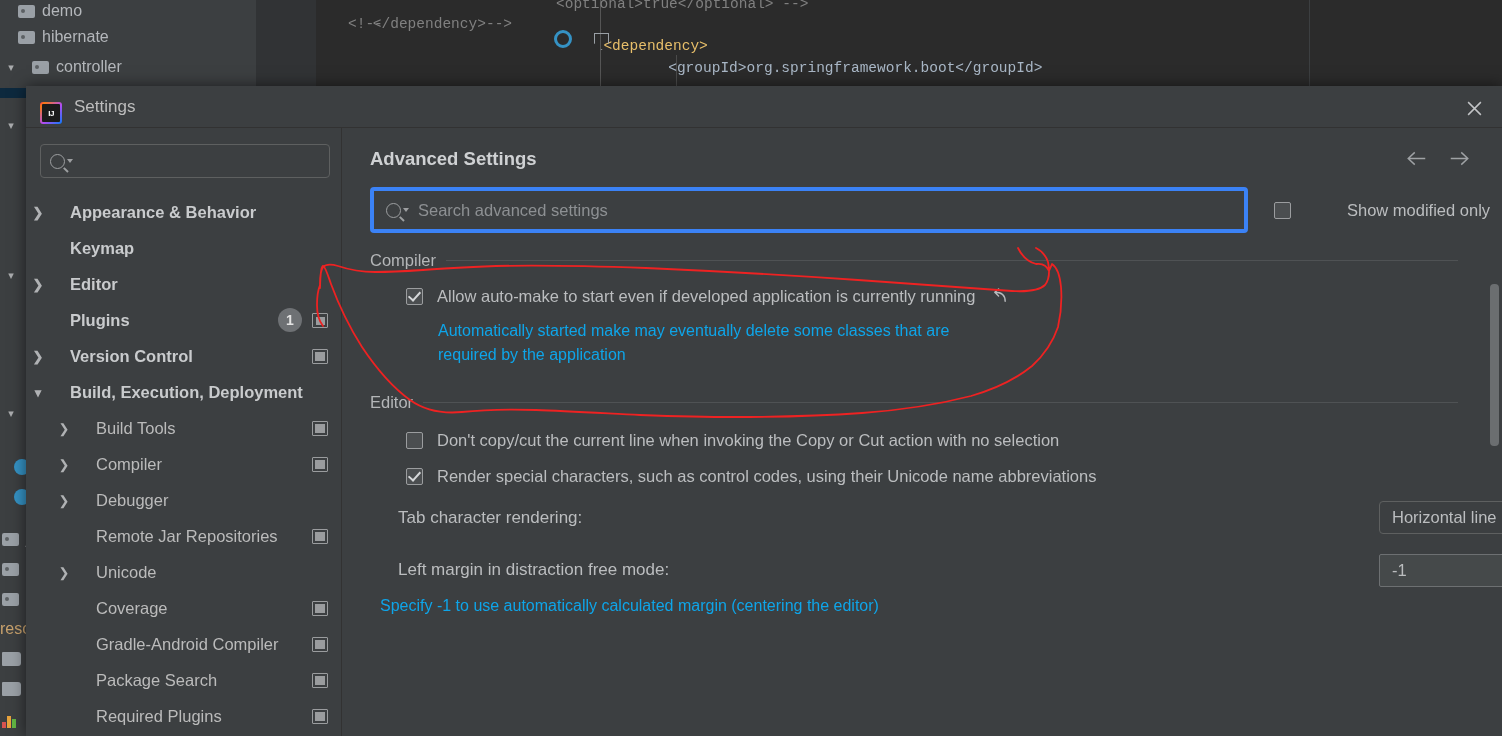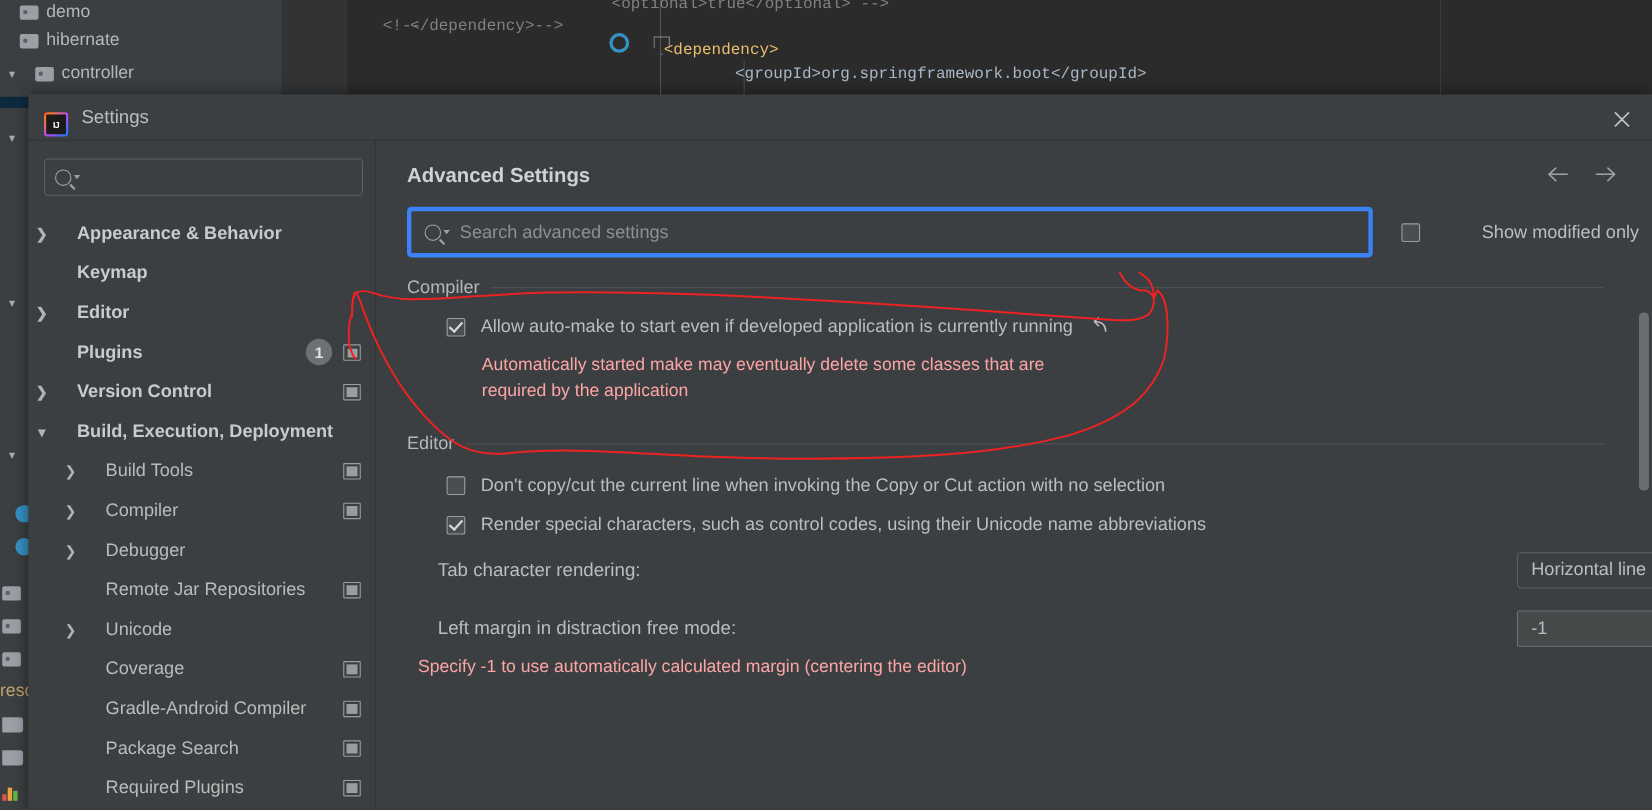--- a/index.html
+++ b/index.html
@@ -146,21 +146,21 @@
   .group-head{display:flex;align-items:center;gap:10px;padding-right:44px;}
   .group-title{font-size:16.5px;color:#b4b6b8;white-space:nowrap;}
   .group-rule{flex:1;height:1px;background:#4f5254;}
 
   .opt-row{display:flex;align-items:flex-start;margin-top:16px;padding-left:36px;}
   .opt-row .cbx{margin-top:2px;}
   .opt-label{margin-left:14px;font-size:16.5px;color:#bbbdbf;line-height:20px;}
   .revert{margin-left:10px;display:inline-block;vertical-align:-3px;}
   .revert svg{width:19px;height:17px;}
   .opt-desc{
-    margin:10px 0 0 68px;font-size:16px;color:#fca5a5;line-height:24px;max-width:560px;
+    margin:10px 0 0 68px;font-size:16px;color:#0ea5e9;line-height:24px;max-width:560px;
   }
   .field-row{display:flex;align-items:center;margin-top:20px;padding-left:28px;}
   .field-label{font-size:17px;color:#bbbdbf;}
   .combo{
     position:absolute;left:1009px;width:192px;height:33px;border:1px solid #5e6060;border-radius:4px;
     display:flex;align-items:center;justify-content:space-between;padding:0 10px 0 12px;box-sizing:border-box;
     font-size:16.5px;color:#bbbdbf;
   }
   .textfield{
     position:absolute;left:1009px;width:165px;height:33px;border:1px solid #6d7072;border-radius:2px;

